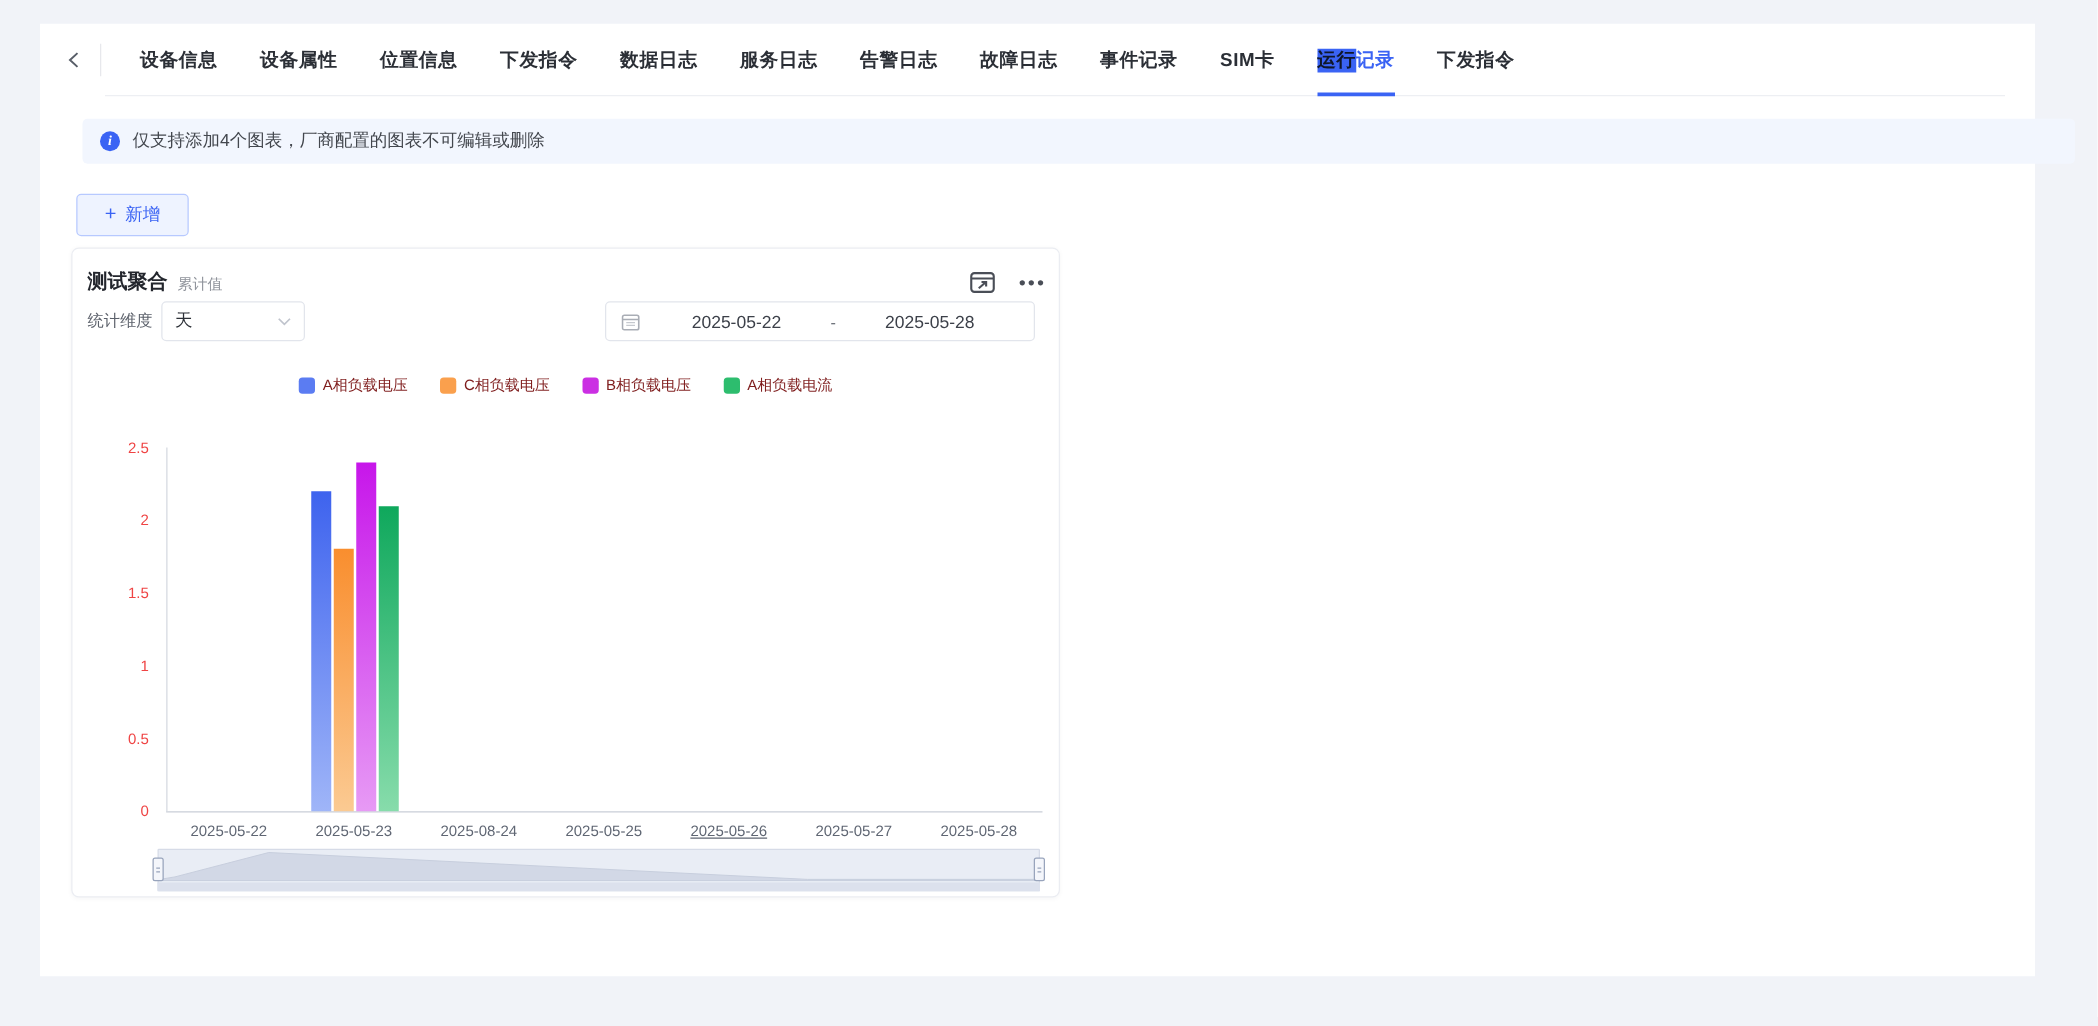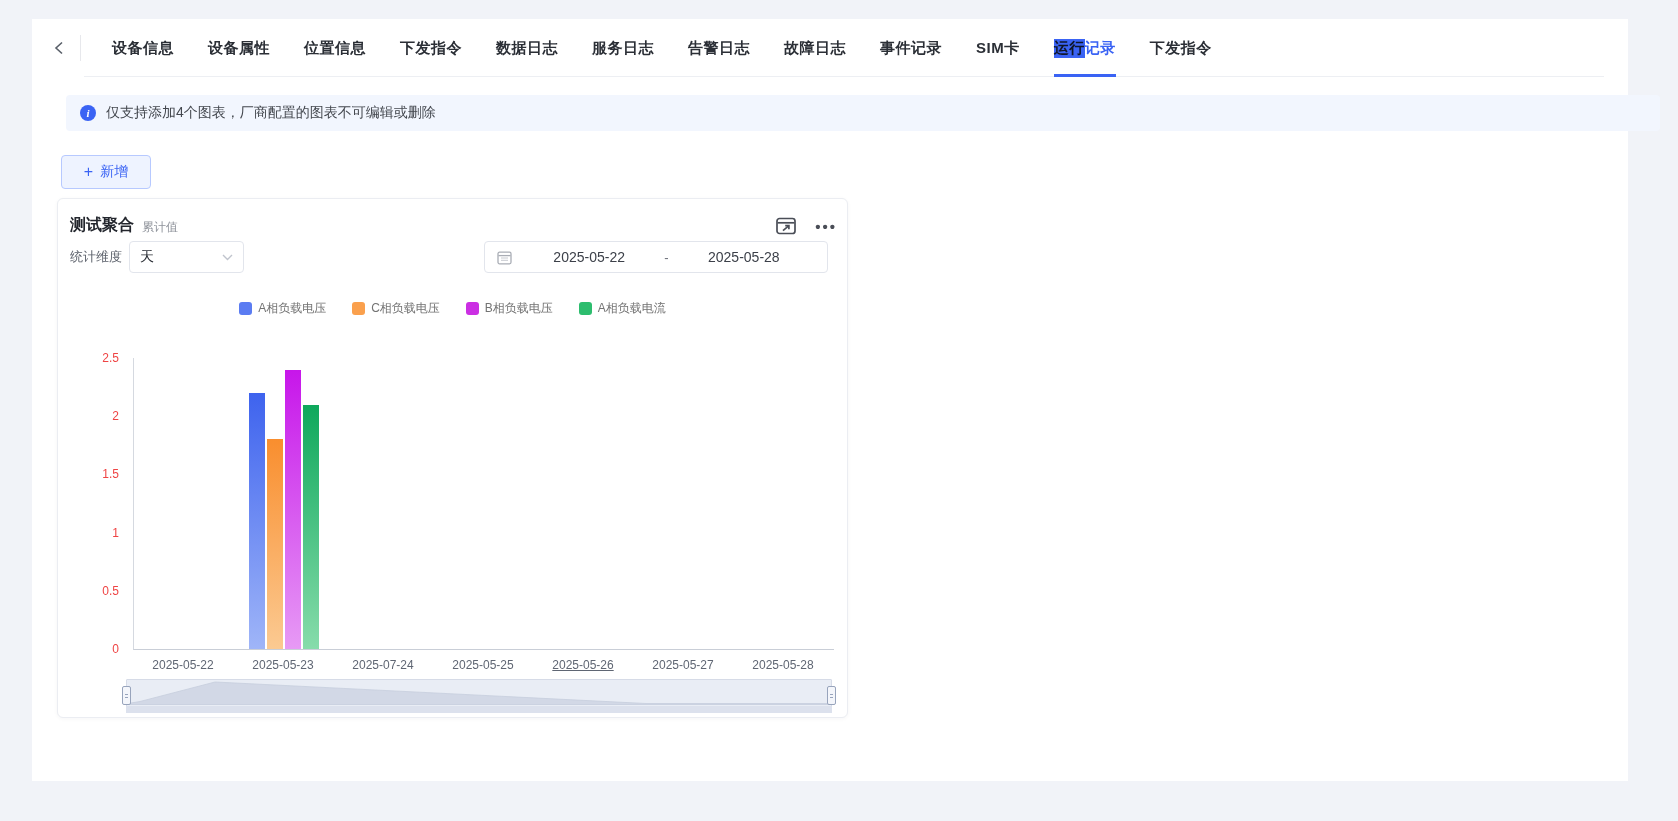--- a/index.html
+++ b/index.html
@@ -80,21 +80,21 @@
     border:1px solid #e2e5ec;border-radius:4px;box-sizing:border-box;
     display:flex;align-items:center;padding:0 12px;background:#fff;cursor:pointer;
   }
   .date-box .cal{flex:none;margin-right:6px;display:flex;}
   .date-val{flex:1;text-align:center;font-size:14px;color:#3c4049;}
   .date-sep{flex:none;color:#6a6e77;font-size:13px;padding:0 4px;}
   
   .legend{position:absolute;left:0;right:0;top:101px;display:flex;justify-content:center;gap:26px;}
   .legend-item{display:flex;align-items:center;gap:6px;cursor:pointer;}
   .legend-swatch{width:13px;height:13px;border-radius:3px;}
-  .legend-label{font-size:12px;color:#737373;text-align:center;}
+  .legend-label{font-size:12px;color:#7f1d1d;text-align:center;}
   
   .plot{
     position:absolute;left:75px;top:159px;width:700px;height:291px;
     border-left:1px solid #d5d9e0;border-bottom:1px solid #c9ced7;
   }
   .bar{position:absolute;bottom:0;}
   .y-labels{position:absolute;left:18px;top:159px;width:50px;height:291px;}
   .y-tick{position:absolute;left:0;right:7px;text-align:right;font-size:12px;color:#ef4444;height:14px;line-height:14px;}
   .x-labels{position:absolute;left:75px;top:459px;width:700px;height:16px;}
   .x-tick{position:absolute;transform:translateX(-50%);font-size:12px;color:#5f6673;white-space:nowrap;}
@@ -231,21 +231,21 @@
       </div>
     <div class="plot">
         <div class="bar" style="left: 115px; width: 16px; height: 256px; background: linear-gradient(rgb(62, 99, 238), rgb(159, 181, 248));"></div>
         <div class="bar" style="left: 133px; width: 16px; height: 210px; background: linear-gradient(rgb(249, 142, 46), rgb(251, 202, 146));"></div>
         <div class="bar" style="left: 151px; width: 16px; height: 279px; background: linear-gradient(rgb(199, 22, 234), rgb(231, 154, 245));"></div>
         <div class="bar" style="left: 169px; width: 16px; height: 244px; background: linear-gradient(rgb(15, 168, 92), rgb(135, 220, 171));"></div>
       </div>
     <div class="x-labels">
         <div class="x-tick" style="left: 50px;">2025-05-22</div>
         <div class="x-tick" style="left: 150px;">2025-05-23</div>
-        <div class="x-tick" style="left: 250px;">2025-07-24</div>
+        <div class="x-tick" style="left: 250px;">2025-08-24</div>
         <div class="x-tick" style="left: 350px;">2025-05-25</div>
         <div class="x-tick" style="left: 450px; text-decoration: underline;">2025-05-26</div>
         <div class="x-tick" style="left: 550px;">2025-05-27</div>
         <div class="x-tick" style="left: 650px;">2025-05-28</div>
       </div>
 
     <div class="dz">
       <div class="dz-track"></div>
       <svg class="dz-shadow" viewBox="0 0 706 26" preserveAspectRatio="none">
         <polygon points="2,24.5 14,22.5 89,3 520,24.5 704,24.5 704,25.5 2,25.5" fill="#d2d8e6" stroke="#c7cedd" stroke-width="0.8"></polygon>

